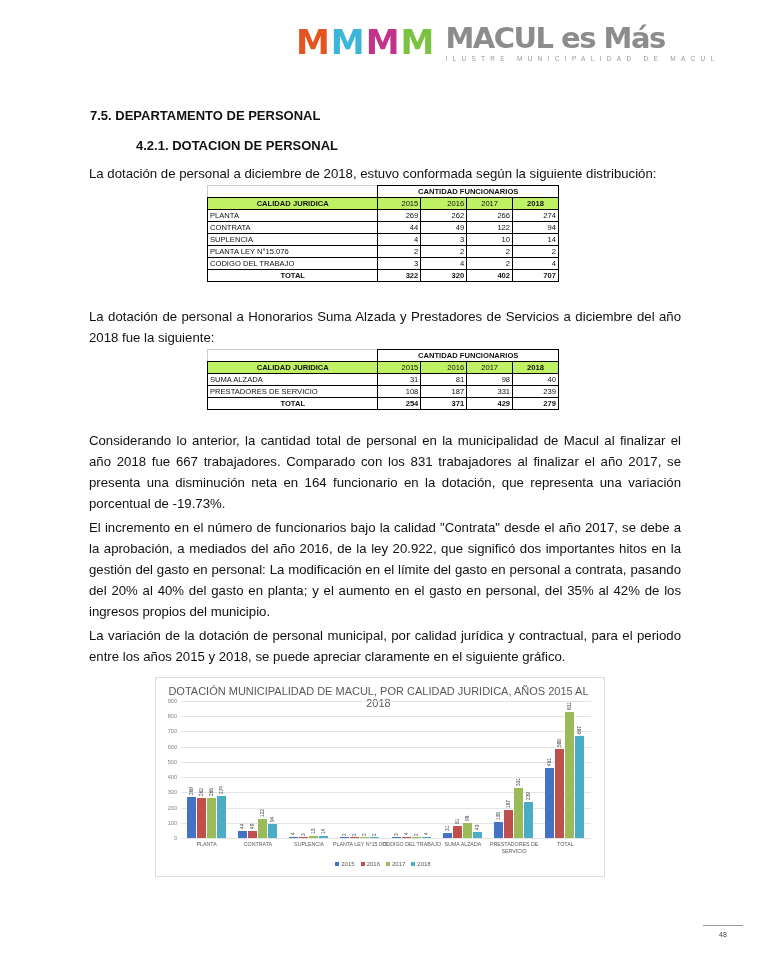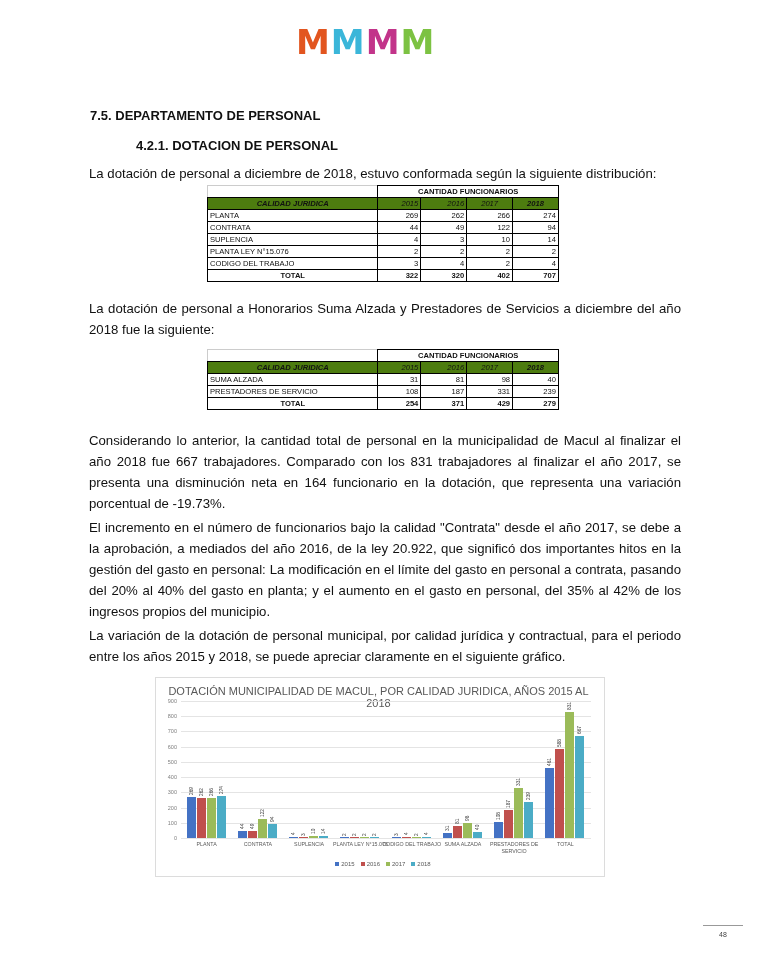--- a/index.html
+++ b/index.html
@@ -9,31 +9,31 @@
   .mmm { display: flex; gap: 2px; }
   .mmm span { font-family: "DejaVu Sans", sans-serif; font-weight: bold; font-size: 34px; line-height: 36px; letter-spacing: -1px; }
   .brand { margin-left: 12px; display: flex; flex-direction: column; }
   .brand-name { font-family: "DejaVu Sans", sans-serif; font-weight: bold; font-size: 29px; color: #8c8c8c; line-height: 30px; letter-spacing: -1.5px; }
   .brand-sub { font-size: 6.5px; color: #9a9a9a; letter-spacing: 5.3px; margin-top: 2px; }
 
   .h2 { position: absolute; left: 90px; top: 108px; font-weight: bold; font-size: 13px; }
   .h3 { position: absolute; left: 136px; top: 138px; font-weight: bold; font-size: 13px; }
   .p { position: absolute; left: 89px; width: 592px; font-size: 13.2px; line-height: 21px; text-align: justify; }
   .p1 { top: 163px; }
-  .p2 { top: 298px; }
+  .p2 { top: 306px; }
   .p3 { top: 430px; }
   .p4 { top: 517px; }
   .p5 { top: 625px; }
 
   table.dt { position: absolute; border-collapse: collapse; font-size: 7.6px; }
   table.dt td { border: 1px solid #000; padding: 0 2px; height: 11px; line-height: 11px; }
   table.dt .num { text-align: right; }
   table.dt .ctr { text-align: center; }
   table.dt .b { font-weight: bold; }
-  table.dt .hdr { background: #4d7c0f; font-style: italic; }
+  table.dt .hdr { background: #bef264; }
   table.dt td.blank { border-top: 1px solid #ccc; border-left: 1px solid #ccc; border-bottom: 1px solid #000; }
   .t1 { left: 207px; top: 185px; width: 352px; }
   .t2 { left: 207px; top: 349px; width: 352px; }
 
   .chart-frame { position: absolute; left: 155px; top: 677px; width: 448px; height: 198px; border: 1px solid #dcdcdc; background: #fff; }
   .chart-title { position: absolute; left: 0; right: 3px; top: 7px; text-align: center; font-size: 11px; color: #595959; }
   .plot { position: absolute; left: 25px; top: 23px; width: 410px; height: 137px; }
   .grid { position: absolute; left: 0; right: 0; height: 0; border-top: 1px solid #e4e4e4; }
   .ylab { position: absolute; left: -22px; width: 18px; text-align: right; font-size: 5.5px; color: #7f7f7f; transform: translateY(-3px); }
   .group { position: absolute; bottom: 0; height: 100%; width: 41px; }
@@ -48,20 +48,24 @@
 </style>
 </head>
 <body>
 
 <div class="logo">
   <div class="mmm">
     <span style="color:#e2551f">M</span>
     <span style="color:#3bb6d9">M</span>
     <span style="color:#c2348a">M</span>
     <span style="color:#7cc242">M</span>
+  </div>
+  <div class="brand">
+    <div class="brand-name">MACUL es Más</div>
+    <div class="brand-sub">ILUSTRE MUNICIPALIDAD DE MACUL</div>
   </div>
 </div>
 
 <div class="h2">7.5. DEPARTAMENTO DE PERSONAL</div>
 <div class="h3">4.2.1.   DOTACION DE PERSONAL</div>
 
 <div class="p p1">La dotación de personal a diciembre de 2018, estuvo conformada según la siguiente distribución:</div>
 
 <table class="dt t1">
   <colgroup>

